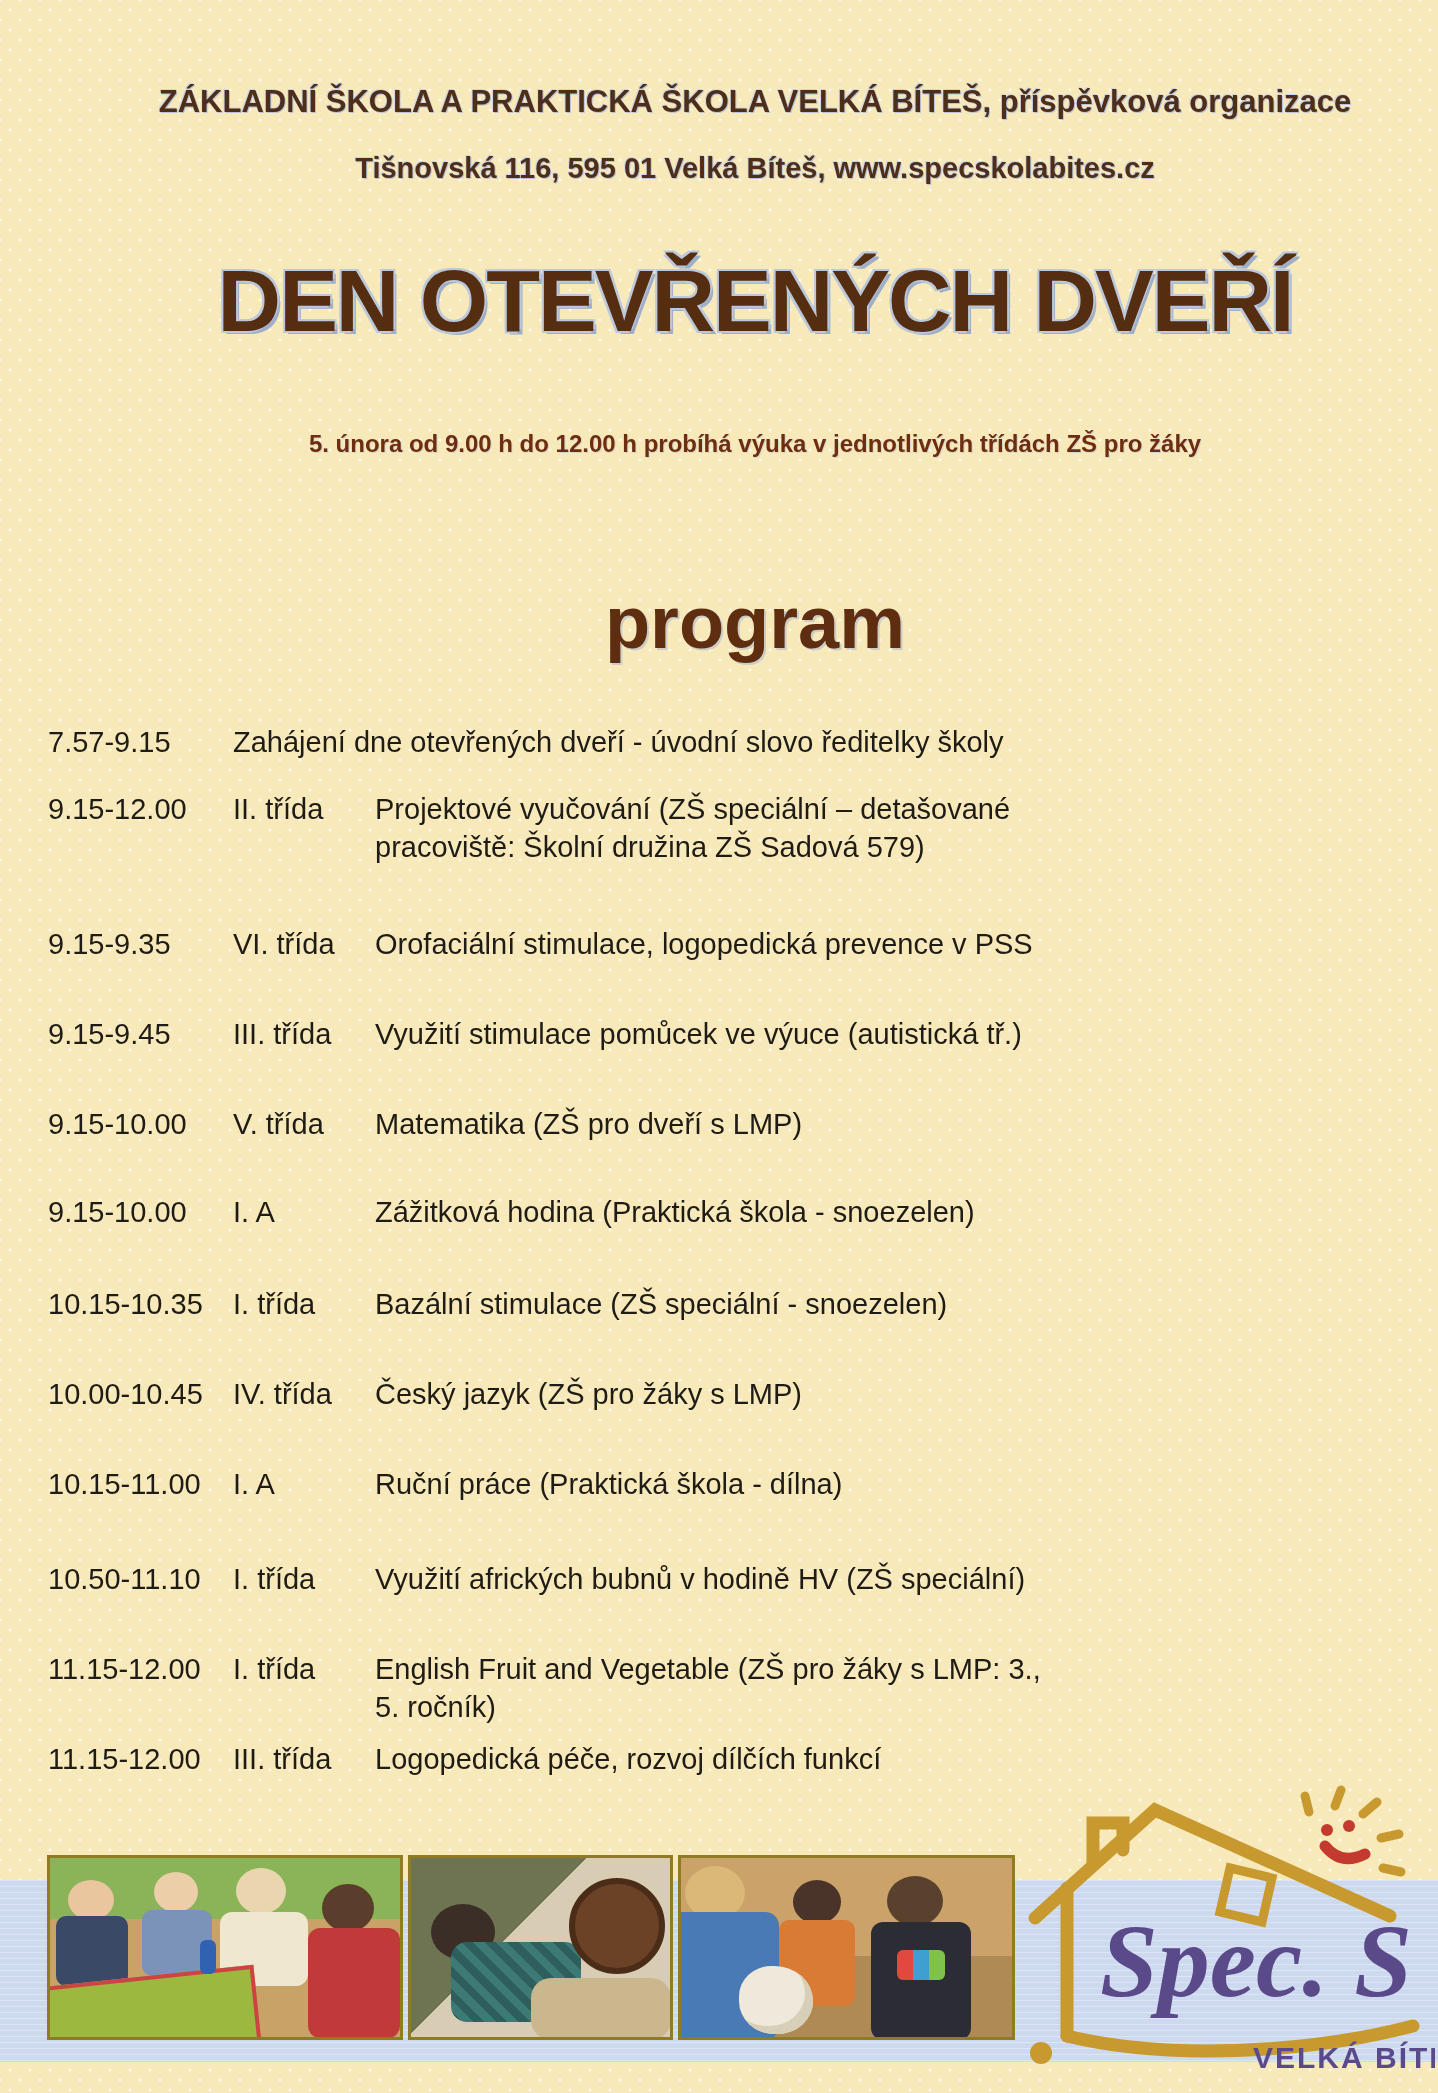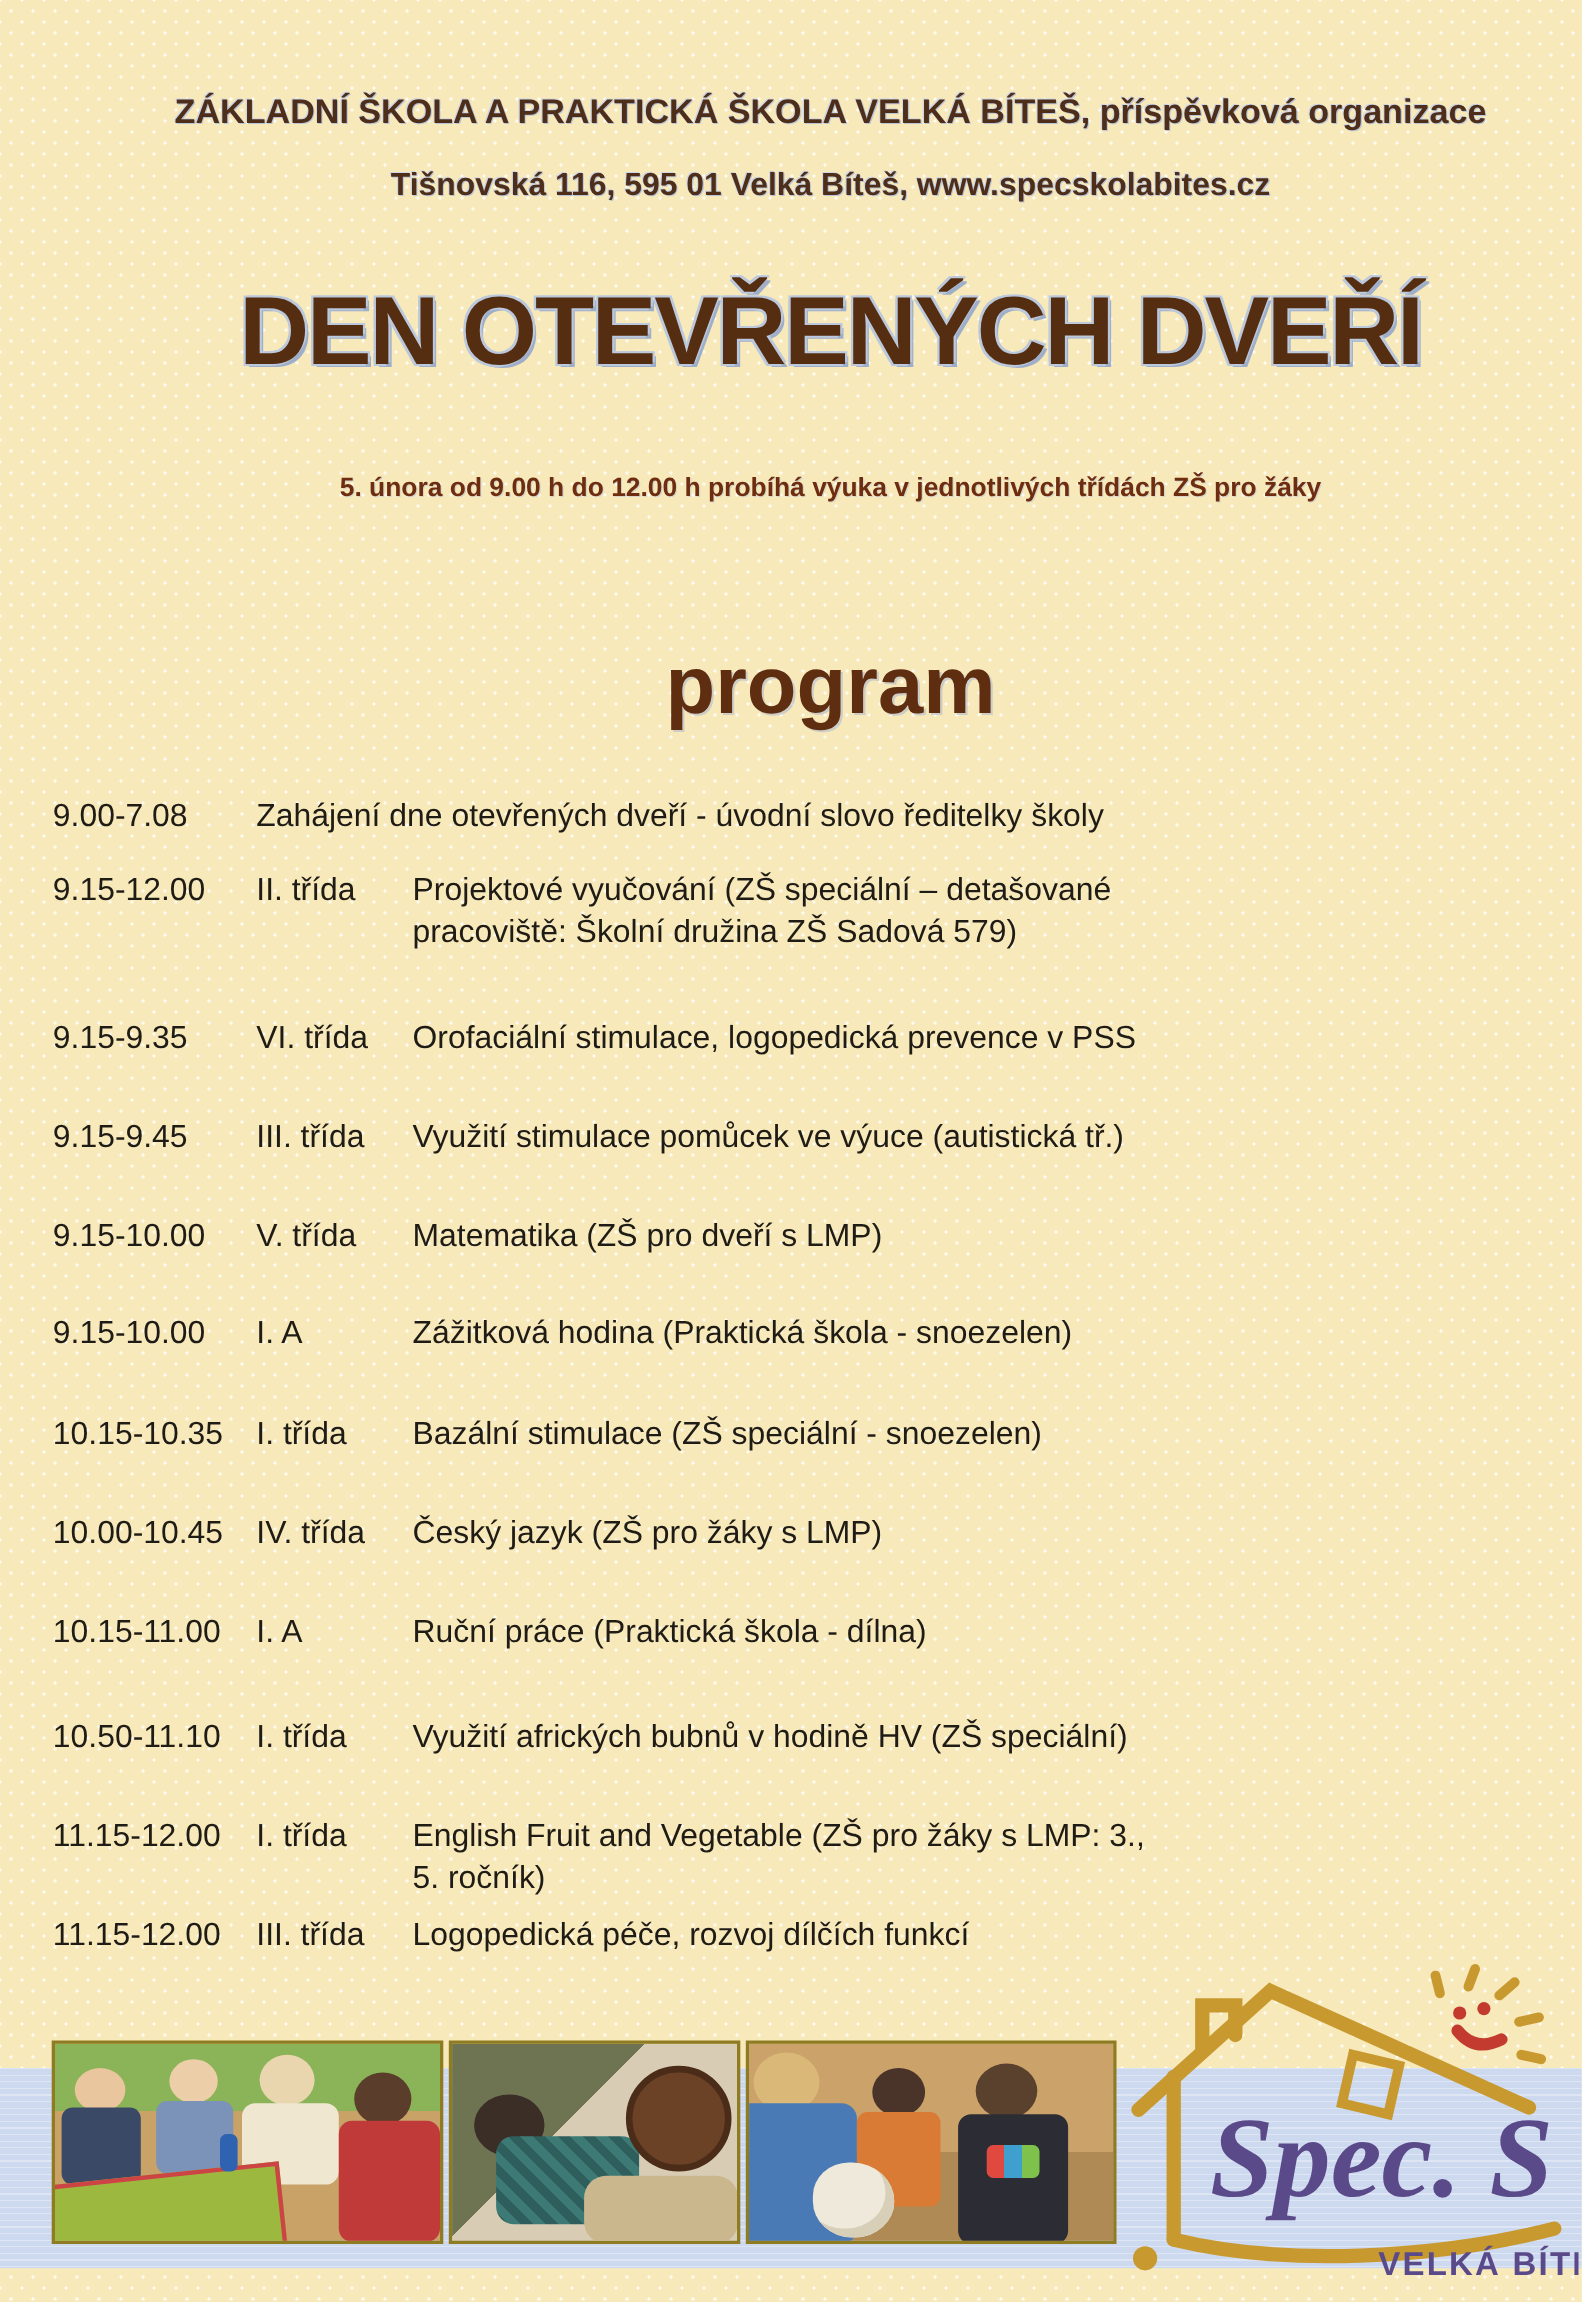--- a/index.html
+++ b/index.html
@@ -55,21 +55,21 @@
 
   <div class="center big-title">DEN OTEVŘENÝCH DVEŘÍ</div>
 
   <div class="center intro">
     <div>5. února od 9.00 h do 12.00 h probíhá výuka v jednotlivých třídách ZŠ pro žáky</div>
   </div>
 
   <div class="center program">program</div>
 
   <div class="row" style="top:723px">
-    <span class="c-time">9.00-7.08</span>
+    <span class="c-time">7.57-9.15</span>
     <span class="c-act span-wide">Zahájení dne otevřených dveří - úvodní slovo ředitelky školy</span>
   </div>
   <div class="row" style="top:790px">
     <span class="c-time">9.15-12.00</span>
     <span class="c-group">II. třída</span>
     <span class="c-act">Projektové vyučování (ZŠ speciální – detašované pracoviště: Školní družina ZŠ Sadová 579)</span>
   </div>
   <div class="row" style="top:925px">
     <span class="c-time">9.15-9.35</span>
     <span class="c-group">VI. třída</span>

